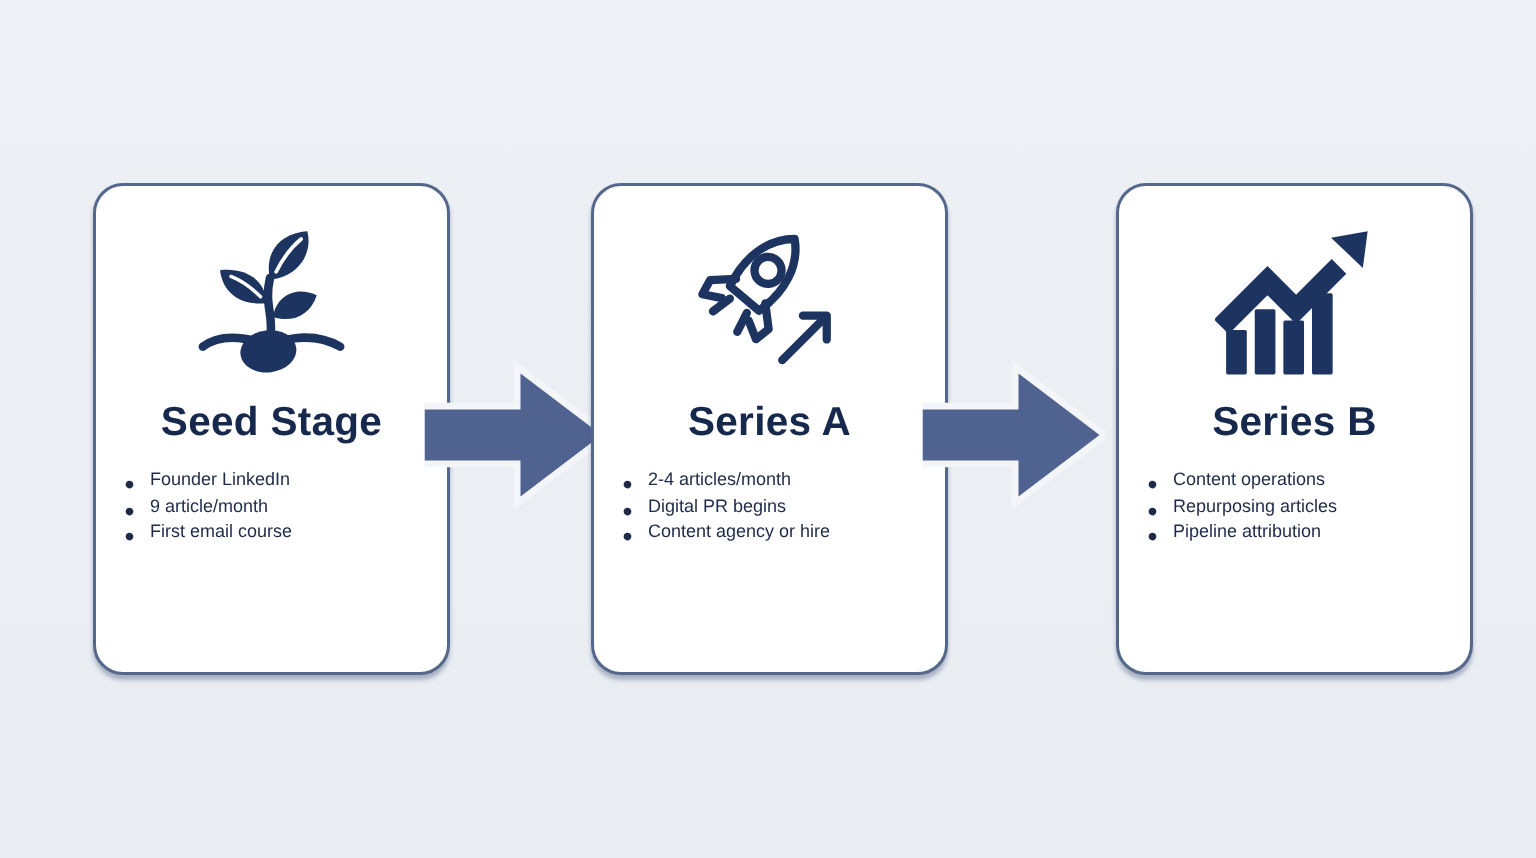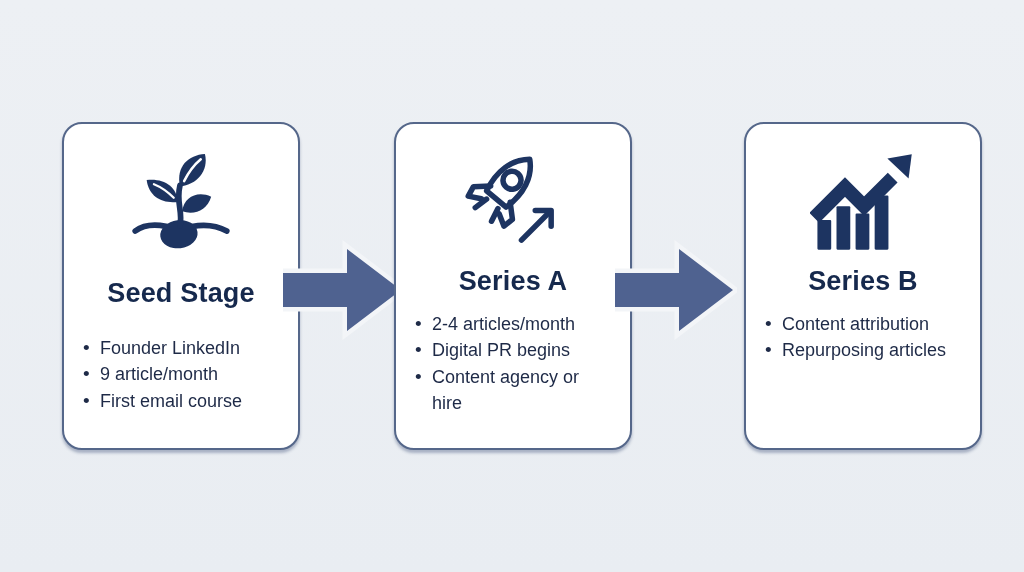--- a/index.html
+++ b/index.html
@@ -22,21 +22,21 @@
     height: 328px;
     background: #ffffff;
     border: 2px solid #55678a;
     border-radius: 20px;
     box-shadow: 0 3px 3px rgba(86, 103, 138, 0.45);
     display: flex;
     flex-direction: column;
     align-items: center;
     padding-top: 20px;
   }
-  .card-1 { left: 62px; gap: 12px; }
+  .card-1 { left: 62px; }
   .card-2 { left: 394px; }
   .card-3 { left: 726px; margin-left: 18px; }
 
   .icon-wrap {
     height: 118px;
     display: flex;
     align-items: center;
     justify-content: center;
   }
   .stage-title {
@@ -45,21 +45,21 @@
     color: #16294d;
     letter-spacing: 0.2px;
     margin-top: 4px;
     text-align: center;
   }
   .bullet-list {
     list-style: none;
     width: 200px;
     margin-top: 14px;
     color: #1e2a47;
-    font-size: 18px;
+    font-size: 12px;
     line-height: 1.47;
   }
   .bullet-list li {
     padding-left: 19px;
     position: relative;
   }
   .bullet-list li::before {
     content: "\2022";
     position: absolute;
     left: 2px;
@@ -158,18 +158,19 @@
           <rect x="61" y="43" width="13" height="51" rx="1"></rect>
         </g>
 
         <path d="M4,64 L33,35 L51,53 L78,26" fill="none" stroke="#1d3461" stroke-width="13" stroke-linejoin="miter"></path>
 
         <polygon points="96,4 93,27 73,8" fill="#1d3461"></polygon>
       </svg>
     </div>
     <div class="stage-title">Series B</div>
     <ul class="bullet-list">
-      <li>Content attribution</li>
+      <li>Content operations</li>
       <li>Repurposing articles</li>
+      <li>Pipeline attribution</li>
     </ul>
   </div>
 
 </div>
 
 </body></html>

